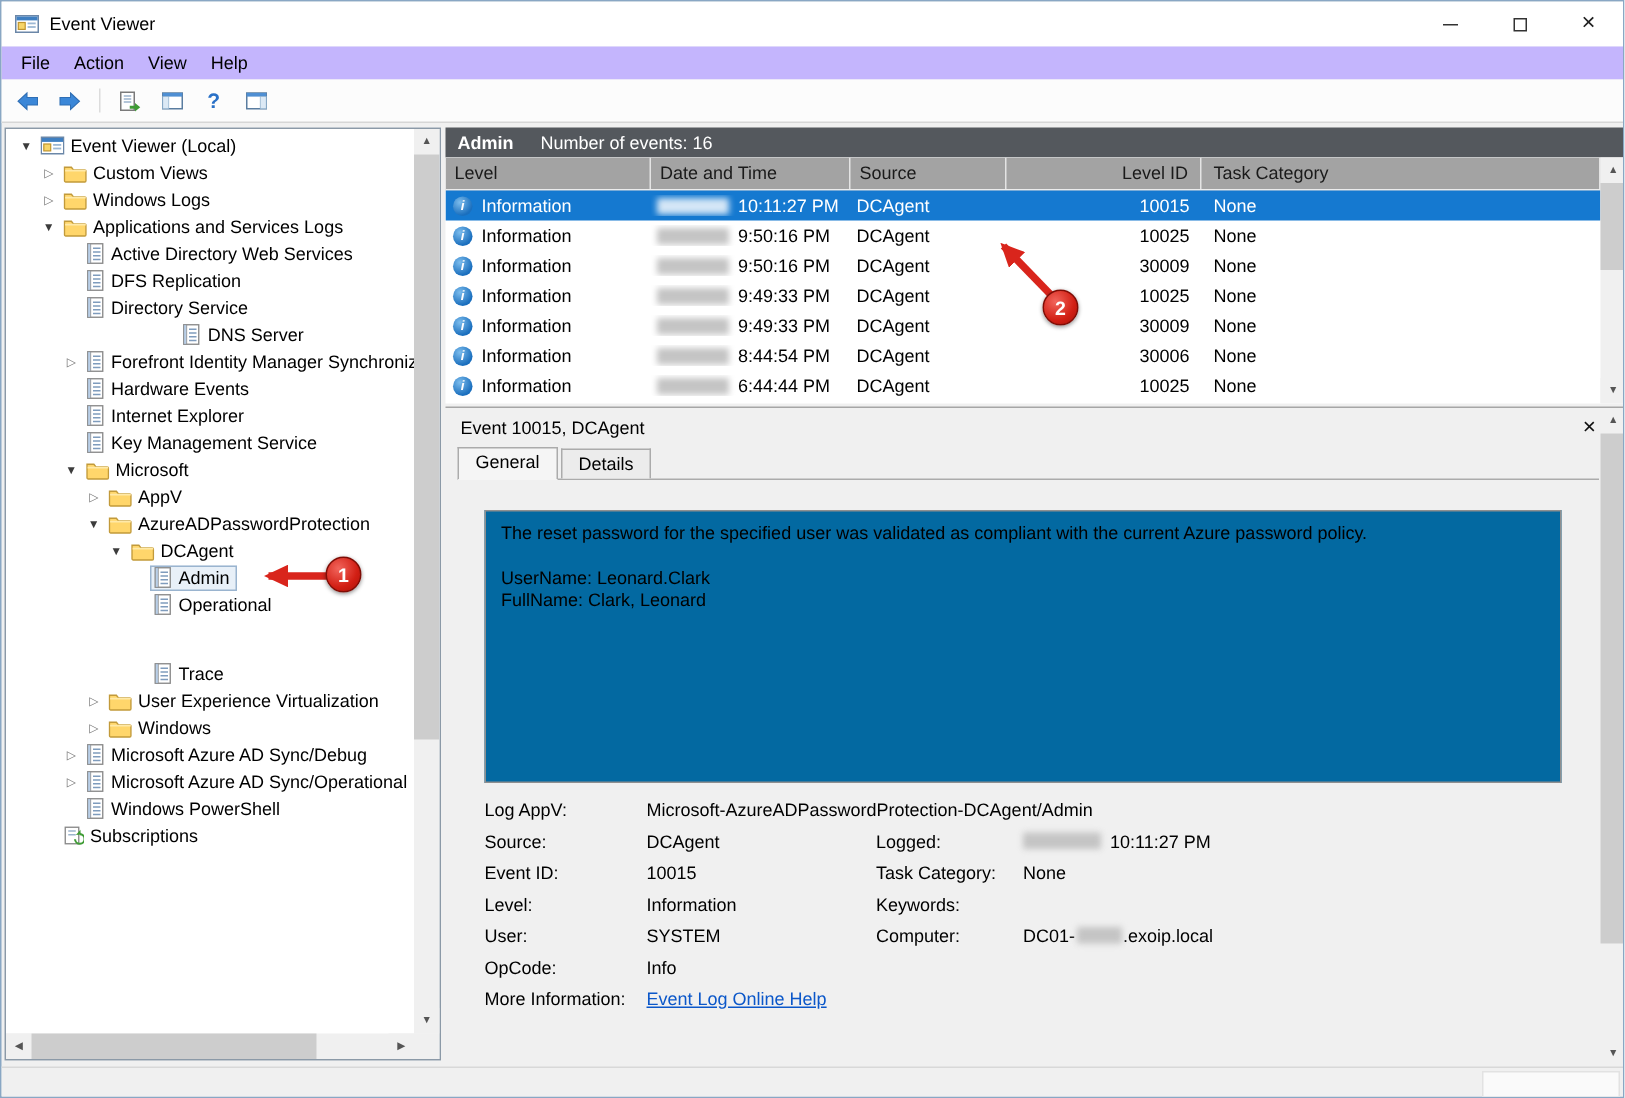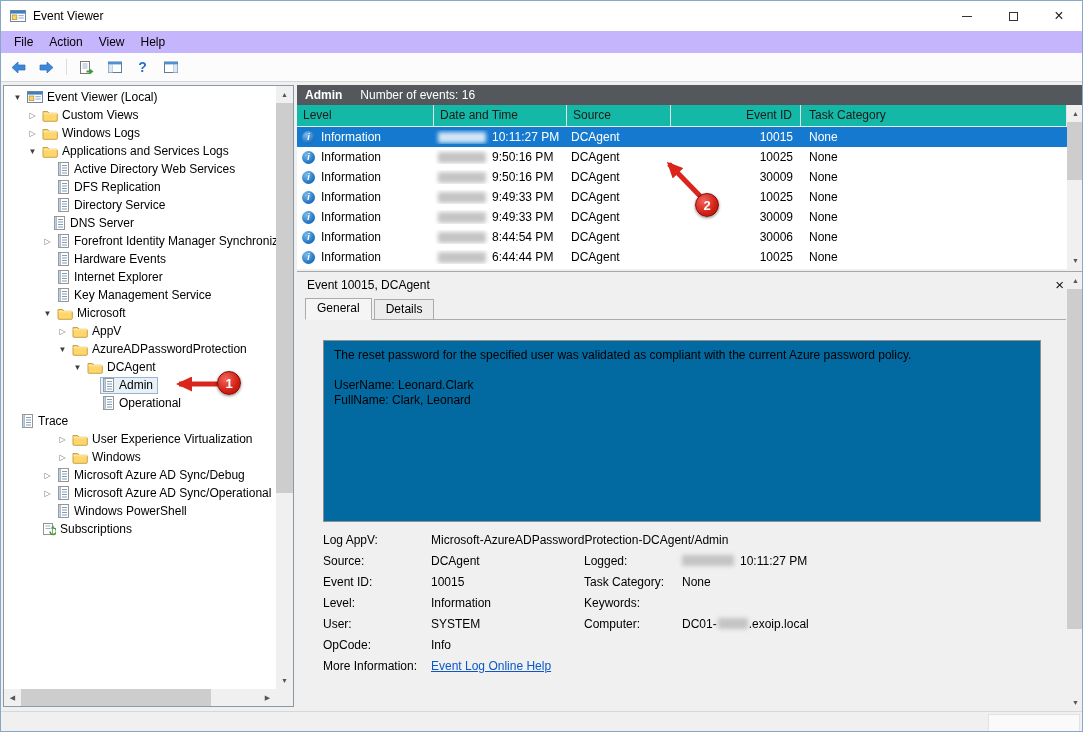--- a/index.html
+++ b/index.html
@@ -44,21 +44,21 @@
   .sb-thumbh { position:absolute; top:0; bottom:0; background:#cdcdcd; }
   .sb-corner { position:absolute; right:0; bottom:0; width:17px; height:17px; background:#f0f0f0; }
   .tree-sbv { top:0; bottom:17px; }
   .tree-sbv .sb-thumbv { top:17px; height:390px; }
   .tree-sbh .sb-thumbh { left:17px; width:190px; }
   
   .admin-bar { position:absolute; left:296px; top:84px; right:0; height:20px; background:#54585d; color:#fff; display:flex; align-items:center; padding-left:8px; gap:18px; }
   .ab-title { font-weight:bold; }
   
   .list-panel { position:absolute; left:296px; top:104px; width:787px; height:164px; background:#fff; overflow:hidden; }
-  .lheader { position:absolute; left:0; top:0; right:17px; height:22px; display:flex; background:#14b8a6; border-bottom:1px solid #ececec; color:#1a1a1a;align-items:flex-end; }
+  .lheader { position:absolute; left:0; top:0; right:17px; height:22px; display:flex; background:#a3a3a3; border-bottom:1px solid #ececec; color:#1a1a1a;align-items:flex-end; }
   .lh { line-height:21px; border-right:1px solid #e4e4e4; padding-left:6px; overflow:hidden; white-space:nowrap; }
   .w-lvl { width:137px; } .w-date { width:133px; } .w-src { width:104px; }
   .w-eid { width:130px; text-align:right; padding-right:8px; } .w-task { flex:1; padding-left:8px; }
   .lrows { position:absolute; left:0; top:22px; right:17px; bottom:0; }
   .lrow { display:flex; height:20px; align-items:center; }
   .lrow.sel { background:#1579d0; color:#fff; }
   .c { overflow:hidden; white-space:nowrap; flex:none; }
   .c.lvl { width:137px; display:flex; align-items:center; padding-left:5px; }
   .c.date { width:133px; display:flex; align-items:center; padding-left:4px; }
   .c.src { width:104px; padding-left:4px; }
@@ -266,21 +266,21 @@
                 <rect x="1.5" y="0.5" width="2" height="13" fill="#b9cfe8" stroke="#8a8a8a" stroke-width="0.5"></rect>
                 <line x1="5" y1="3.5" x2="10" y2="3.5" stroke="#7f9cbd"></line>
                 <line x1="5" y1="6" x2="10" y2="6" stroke="#7f9cbd"></line>
                 <line x1="5" y1="8.5" x2="10" y2="8.5" stroke="#7f9cbd"></line>
                 <line x1="5" y1="11" x2="10" y2="11" stroke="#7f9cbd"></line>
               </svg>
             </span>
             <span class="tlabel">Directory Service</span>
           </span>
         </div>
-        <div class="trow" style="padding-left: 32px;">
+        <div class="trow" style="padding-left: 32px; justify-content: center;">
           <span class="texp"></span>
           <span class="titembox">
             <span class="ticon">
               <svg width="13" height="14" viewBox="0 0 13 14">
                 <rect x="1.5" y="0.5" width="10" height="13" fill="#ffffff" stroke="#8a8a8a" stroke-width="0.9"></rect>
                 <rect x="1.5" y="0.5" width="2" height="13" fill="#b9cfe8" stroke="#8a8a8a" stroke-width="0.5"></rect>
                 <line x1="5" y1="3.5" x2="10" y2="3.5" stroke="#7f9cbd"></line>
                 <line x1="5" y1="6" x2="10" y2="6" stroke="#7f9cbd"></line>
                 <line x1="5" y1="8.5" x2="10" y2="8.5" stroke="#7f9cbd"></line>
                 <line x1="5" y1="11" x2="10" y2="11" stroke="#7f9cbd"></line>
@@ -426,21 +426,21 @@
                 <rect x="1.5" y="0.5" width="2" height="13" fill="#b9cfe8" stroke="#8a8a8a" stroke-width="0.5"></rect>
                 <line x1="5" y1="3.5" x2="10" y2="3.5" stroke="#7f9cbd"></line>
                 <line x1="5" y1="6" x2="10" y2="6" stroke="#7f9cbd"></line>
                 <line x1="5" y1="8.5" x2="10" y2="8.5" stroke="#7f9cbd"></line>
                 <line x1="5" y1="11" x2="10" y2="11" stroke="#7f9cbd"></line>
               </svg>
             </span>
             <span class="tlabel">Operational</span>
           </span>
         </div>
-        <div class="trow" style="">
+        <div class="trow" style="padding-left: 81px; margin-top: 28px;">
           <span class="texp"></span>
           <span class="titembox">
             <span class="ticon">
               <svg width="13" height="14" viewBox="0 0 13 14">
                 <rect x="1.5" y="0.5" width="10" height="13" fill="#ffffff" stroke="#8a8a8a" stroke-width="0.9"></rect>
                 <rect x="1.5" y="0.5" width="2" height="13" fill="#b9cfe8" stroke="#8a8a8a" stroke-width="0.5"></rect>
                 <line x1="5" y1="3.5" x2="10" y2="3.5" stroke="#7f9cbd"></line>
                 <line x1="5" y1="6" x2="10" y2="6" stroke="#7f9cbd"></line>
                 <line x1="5" y1="8.5" x2="10" y2="8.5" stroke="#7f9cbd"></line>
                 <line x1="5" y1="11" x2="10" y2="11" stroke="#7f9cbd"></line>
@@ -553,21 +553,21 @@
   <div class="admin-bar">
     <span class="ab-title">Admin</span>
     <span class="ab-count">Number of events: 16</span>
   </div>
 
   <div class="list-panel">
     <div class="lheader">
       <span class="lh w-lvl">Level</span>
       <span class="lh w-date">Date and Time</span>
       <span class="lh w-src">Source</span>
-      <span class="lh w-eid">Event ID</span>
+      <span class="lh w-eid">Level ID</span>
       <span class="lh w-task">Task Category</span>
     </div>
     <div class="lrows">
         <div class="lrow sel">
           <span class="c lvl">
             <span class="info-ic">i</span>
             <span>Information</span>
           </span>
           <span class="c date">
             <span class="redacted rdate"></span>

